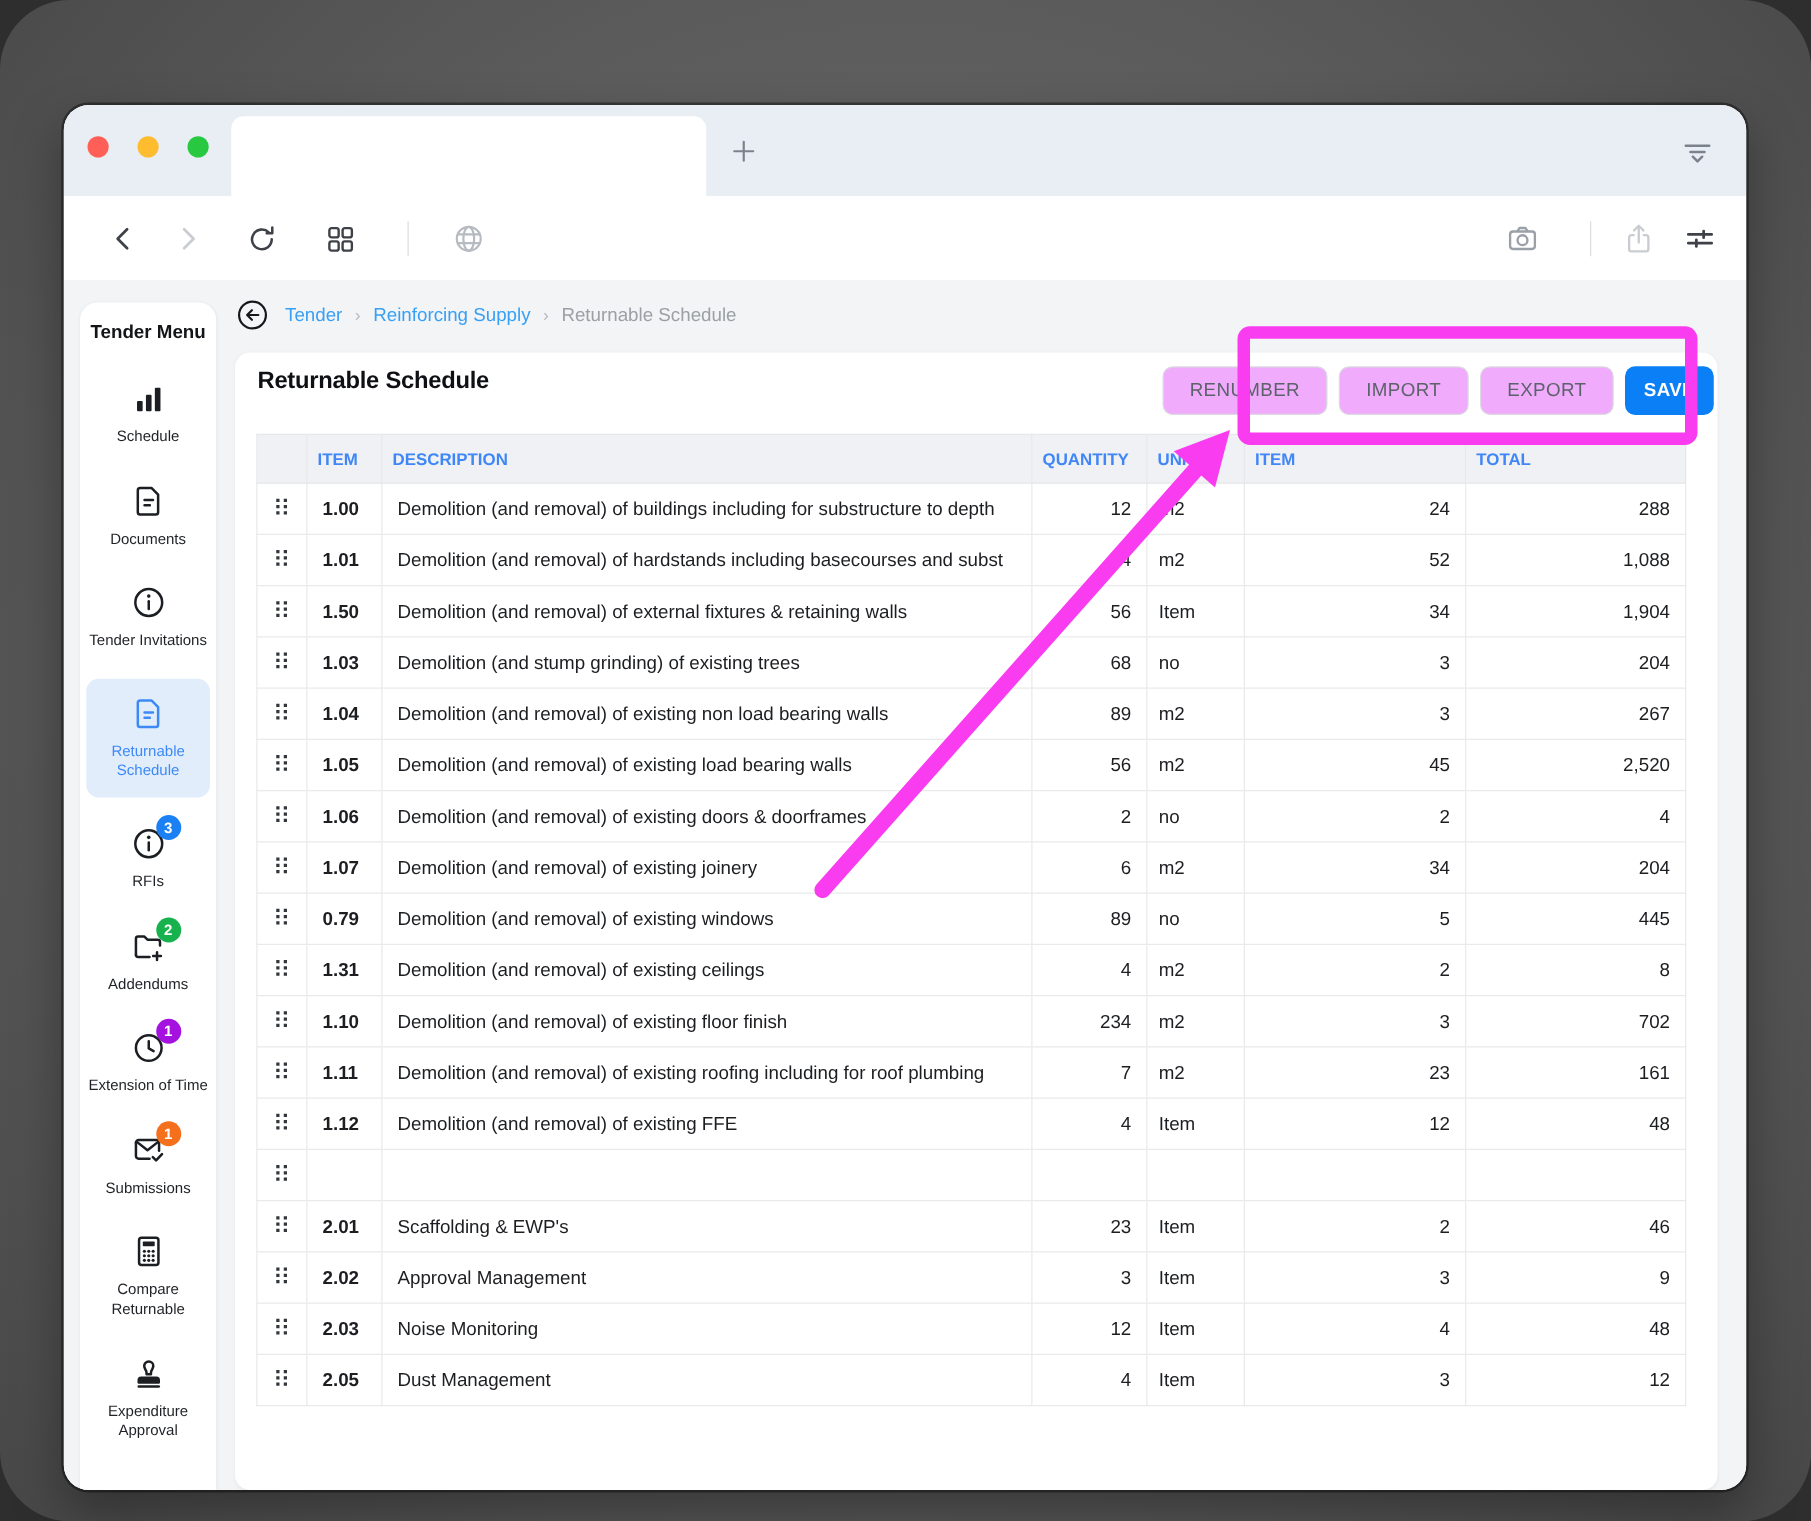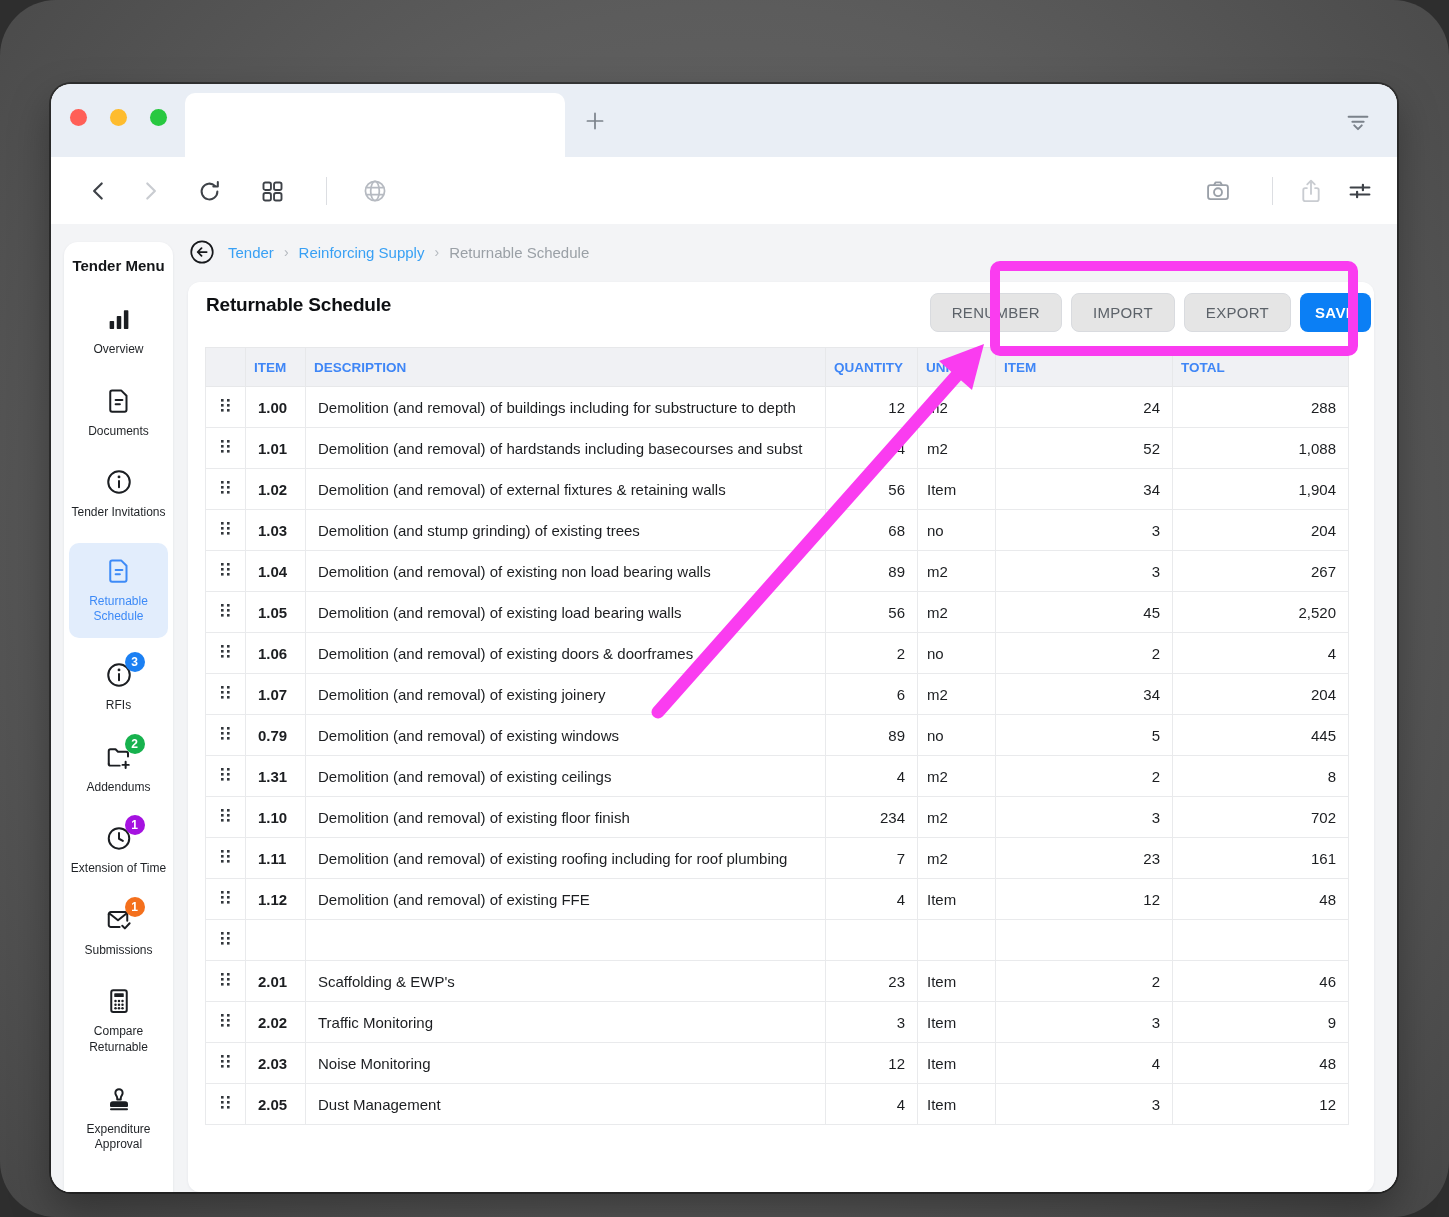--- a/index.html
+++ b/index.html
@@ -47,21 +47,21 @@
   .sb-item.selected{background:#e2edfc;border-radius:10px;padding:13px 0;margin:-6px 5px;}
   .sb-item.selected .ic, .sb-item.selected .sb-label{color:#3d8af7;}
   .badge{position:absolute;top:-8px;right:-11px;min-width:20px;height:20px;padding:0 4px;border-radius:10px;
          color:#fff;font-size:12px;font-weight:700;display:flex;align-items:center;justify-content:center;box-sizing:border-box;}
 
   
   .card{position:absolute;left:137px;top:58px;width:1186px;height:910px;background:#ffffff;border-radius:12px;
         overflow:hidden;box-shadow:0 1px 3px rgba(30,40,60,.06);}
   .card-title{position:absolute;left:18px;top:12px;font-size:19px;font-weight:700;color:#0e1013;letter-spacing:-.2px;}
   .actions{position:absolute;top:11px;right:3px;display:flex;gap:9px;align-items:center;}
-  .btn{height:39px;padding:0 21px;border:1px solid #d9dbdf;border-radius:8px;background:#e5e5e5;color:#5c6269;
+  .btn{height:39px;padding:0 21px;border:1px solid #d9dbdf;border-radius:8px;background:#f0abfc;color:#5c6269;
        font-size:15px;font-family:"Liberation Sans",sans-serif;letter-spacing:.3px;cursor:pointer;}
   .btn-save{height:39px;padding:0 15px;border:none;border-radius:8px;background:#0b7ff5;color:#fff;
             font-size:15px;font-weight:600;font-family:"Liberation Sans",sans-serif;letter-spacing:.3px;cursor:pointer;}
 
   table.sched{position:absolute;left:17px;top:65px;width:1143px;border-collapse:collapse;table-layout:fixed;
               font-size:15px;color:#1c1e21;}
   .sched th{height:38px;background:#f0f1f4;color:#3f86f6;font-size:13.5px;font-weight:600;text-align:left;
             padding:0 0 0 8px;border:1px solid #e7e8ea;white-space:nowrap;}
   .sched th.h-handle{padding:0;}
   .sched td{height:40px;border:1px solid #e9eaec;padding:0;white-space:nowrap;overflow:hidden;background:#fff;}
@@ -175,21 +175,21 @@
         <div class="sb-title">Tender Menu</div>
         <div class="sb-items" id="sb-items">
             <div class="sb-item">
               <span class="ic">
                 <svg width="30" height="30" viewBox="0 0 24 24" fill="none" stroke="currentColor" stroke-width="1.6" stroke-linecap="round" stroke-linejoin="round">
                   <rect x="4.5" y="13.5" width="3.6" height="6.5" rx=".6" fill="currentColor" stroke="none"></rect>
                   <rect x="10.2" y="9.5" width="3.6" height="10.5" rx=".6" fill="currentColor" stroke="none"></rect>
                   <rect x="15.9" y="5" width="3.6" height="15" rx=".6" fill="currentColor" stroke="none"></rect>
                 </svg>
               </span>
-              <div class="sb-label">Overview</div>
+              <div class="sb-label">Schedule</div>
             </div>
             <div class="sb-item">
               <span class="ic">
                 <svg width="30" height="30" viewBox="0 0 24 24" fill="none" stroke="currentColor" stroke-width="1.6" stroke-linecap="round" stroke-linejoin="round">
                   <path d="M6.5 3.5h7.2l4.3 4.3v11.2a1.5 1.5 0 0 1-1.5 1.5H6.5A1.5 1.5 0 0 1 5 19V5a1.5 1.5 0 0 1 1.5-1.5z"></path>
                   <path d="M9.3 11.2h5.4M9.3 14.6h3.4"></path>
                 </svg>
               </span>
               <div class="sb-label">Documents</div>
             </div>
@@ -359,21 +359,21 @@
                 <td class="c-handle"><svg width="11" height="15" viewBox="0 0 11 15">
                     <g fill="#33373c">
                       <rect x="1" y="1" width="2.6" height="2.6"></rect>
                       <rect x="7" y="1" width="2.6" height="2.6"></rect>
                       <rect x="1" y="6" width="2.6" height="2.6"></rect>
                       <rect x="7" y="6" width="2.6" height="2.6"></rect>
                       <rect x="1" y="11" width="2.6" height="2.6"></rect>
                       <rect x="7" y="11" width="2.6" height="2.6"></rect>
                     </g>
                   </svg></td>
-                <td class="c-item">1.02</td>
+                <td class="c-item">1.50</td>
                 <td class="c-desc">Demolition (and removal) of external fixtures &amp; retaining walls</td>
                 <td class="c-num">56</td>
                 <td class="c-unit">Item</td>
                 <td class="c-num">34</td>
                 <td class="c-num">1,904</td>
               </tr>
               <tr>
                 <td class="c-handle"><svg width="11" height="15" viewBox="0 0 11 15">
                     <g fill="#33373c">
                       <rect x="1" y="1" width="2.6" height="2.6"></rect>
@@ -594,21 +594,21 @@
                     <g fill="#33373c">
                       <rect x="1" y="1" width="2.6" height="2.6"></rect>
                       <rect x="7" y="1" width="2.6" height="2.6"></rect>
                       <rect x="1" y="6" width="2.6" height="2.6"></rect>
                       <rect x="7" y="6" width="2.6" height="2.6"></rect>
                       <rect x="1" y="11" width="2.6" height="2.6"></rect>
                       <rect x="7" y="11" width="2.6" height="2.6"></rect>
                     </g>
                   </svg></td>
                 <td class="c-item">2.02</td>
-                <td class="c-desc">Traffic Monitoring</td>
+                <td class="c-desc">Approval Management</td>
                 <td class="c-num">3</td>
                 <td class="c-unit">Item</td>
                 <td class="c-num">3</td>
                 <td class="c-num">9</td>
               </tr>
               <tr>
                 <td class="c-handle"><svg width="11" height="15" viewBox="0 0 11 15">
                     <g fill="#33373c">
                       <rect x="1" y="1" width="2.6" height="2.6"></rect>
                       <rect x="7" y="1" width="2.6" height="2.6"></rect>

